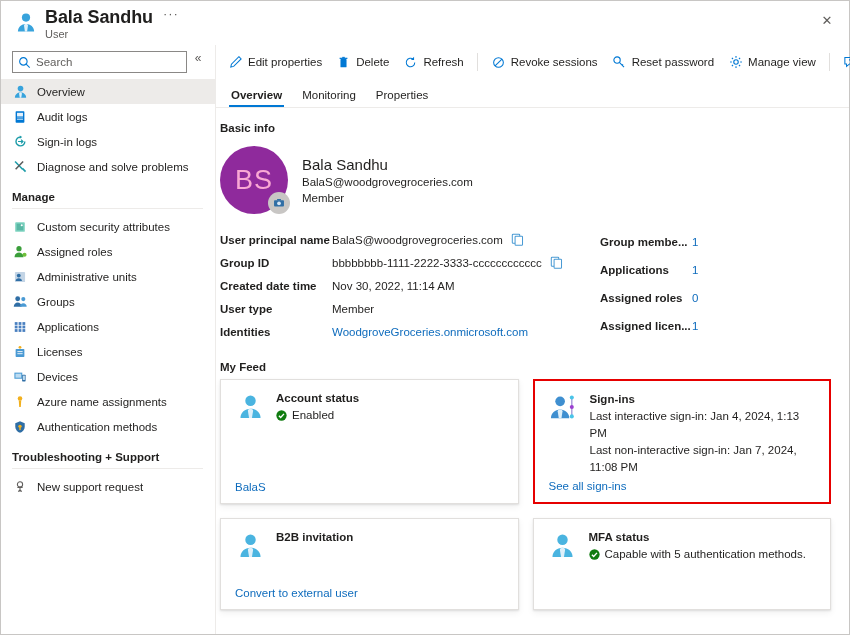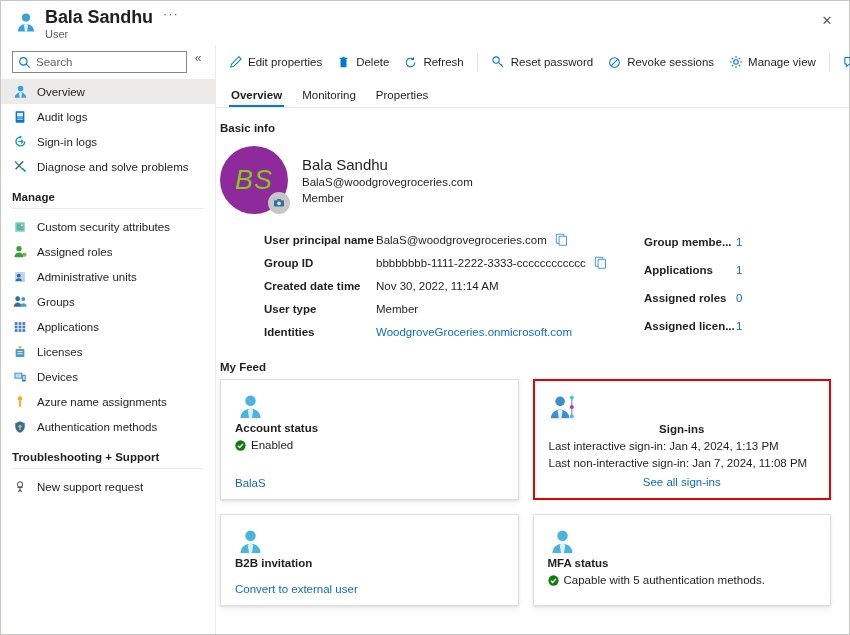--- a/index.html
+++ b/index.html
@@ -247,27 +247,26 @@
   .profile {
     display: flex;
     align-items: center;
     margin: 12px 0 6px 0;
   }
   .avatar-wrap { position: relative; width: 68px; height: 68px; flex: 0 0 68px; }
   .avatar {
     width: 68px; height: 68px;
     border-radius: 50%;
     background: #8f2a9c;
-    color: #84cc16;
+    color: #f9a8d4;
     display: flex;
     align-items: center;
     justify-content: center;
     font-size: 27px;
     letter-spacing: 1px;
-    font-style: italic;
   }
   .avatar-cam {
     position: absolute;
     right: -2px; bottom: 0;
     width: 22px; height: 22px;
     border-radius: 50%;
     background: #c8c6c4;
     display: flex;
     align-items: center;
     justify-content: center;
@@ -288,21 +287,20 @@
     align-items: center;
     height: 23px;
     font-size: 11.5px;
   }
   .props-right .prop-row { height: 28px; }
   .prop-label {
     width: 112px;
     flex: 0 0 112px;
     font-weight: 700;
     color: #201f1e;
-    margin-left: 44px;
   }
   .props-right .prop-label { width: 92px; flex: 0 0 92px; }
   .prop-value { color: #201f1e; white-space: nowrap; }
   .prop-value.link { color: #0f6cbd; cursor: pointer; }
   .prop-value.count { color: #0f6cbd; cursor: pointer; }
   .copy-icon {
     margin-left: 8px;
     width: 13px;
     height: 13px;
     cursor: pointer;
@@ -322,22 +320,22 @@
     position: relative;
     border: 1px solid #e1dfdd;
     background: #fff;
     box-shadow: 0 0.6px 1.8px rgba(0,0,0,0.10), 0 3px 7px rgba(0,0,0,0.06);
     padding: 12px 14px 10px 14px;
     box-sizing: border-box;
     min-height: 92px;
     display: flex;
     flex-direction: column;
   }
-  .card.highlight { border: 2px solid #e60000; box-shadow: none; text-align: center; }
-  .card-top { display: flex; flex-direction: column; }
+  .card.highlight { border: 2px solid #e60000; box-shadow: none; }
+  .card-top { display: flex; }
   .card-icon {
     width: 30px; height: 30px;
     flex: 0 0 30px;
     margin-right: 11px;
     display: flex;
     align-items: flex-start;
     justify-content: center;
   }
   .card-body { flex: 1 1 auto; min-width: 0; }
   .card-title {
@@ -608,35 +606,35 @@
             <svg viewBox="0 0 15 15" width="13" height="13">
               <path d="M12.4 7.5a4.9 4.9 0 1 1-1.6-3.6" fill="none" stroke="#0078d4" stroke-width="1.2"></path>
               <path d="M11.6 0.9v3.6H8z" fill="#0078d4"></path>
             </svg>
           </span>
           <span>Refresh</span>
         </div>
         <div class="cmd-sep"></div>
         <div class="cmd">
           <span class="cmd-icon">
+            <svg viewBox="0 0 15 15" width="13" height="13">
+              <circle cx="7.5" cy="7.5" r="5.6" fill="none" stroke="#0078d4" stroke-width="1.2"></circle>
+              <line x1="3.5" y1="11.5" x2="11.5" y2="3.5" stroke="#0078d4" stroke-width="1.2"></line>
+            </svg>
+          </span>
+          <span>Revoke sessions</span>
+        </div>
+        <div class="cmd">
+          <span class="cmd-icon">
             <svg viewBox="0 0 15 15" width="14" height="14">
               <circle cx="5.4" cy="5.4" r="3.4" fill="none" stroke="#0078d4" stroke-width="1.2"></circle>
               <path d="M7.9 7.9l5 5M10.6 11.2l1.2-1.2" fill="none" stroke="#0078d4" stroke-width="1.2"></path>
             </svg>
           </span>
           <span>Reset password</span>
-        </div>
-        <div class="cmd">
-          <span class="cmd-icon">
-            <svg viewBox="0 0 15 15" width="13" height="13">
-              <circle cx="7.5" cy="7.5" r="5.6" fill="none" stroke="#0078d4" stroke-width="1.2"></circle>
-              <line x1="3.5" y1="11.5" x2="11.5" y2="3.5" stroke="#0078d4" stroke-width="1.2"></line>
-            </svg>
-          </span>
-          <span>Revoke sessions</span>
         </div>
         <div class="cmd">
           <span class="cmd-icon">
             <svg viewBox="0 0 15 15" width="14" height="14">
               <circle cx="7.5" cy="7.5" r="2.4" fill="none" stroke="#0078d4" stroke-width="1.2"></circle>
               <g stroke="#0078d4" stroke-width="1.2">
                 <line x1="7.5" y1="1.2" x2="7.5" y2="3"></line>
                   <line x1="7.5" y1="12" x2="7.5" y2="13.8"></line>
                 <line x1="1.2" y1="7.5" x2="3" y2="7.5"></line>
                   <line x1="12" y1="7.5" x2="13.8" y2="7.5"></line>

